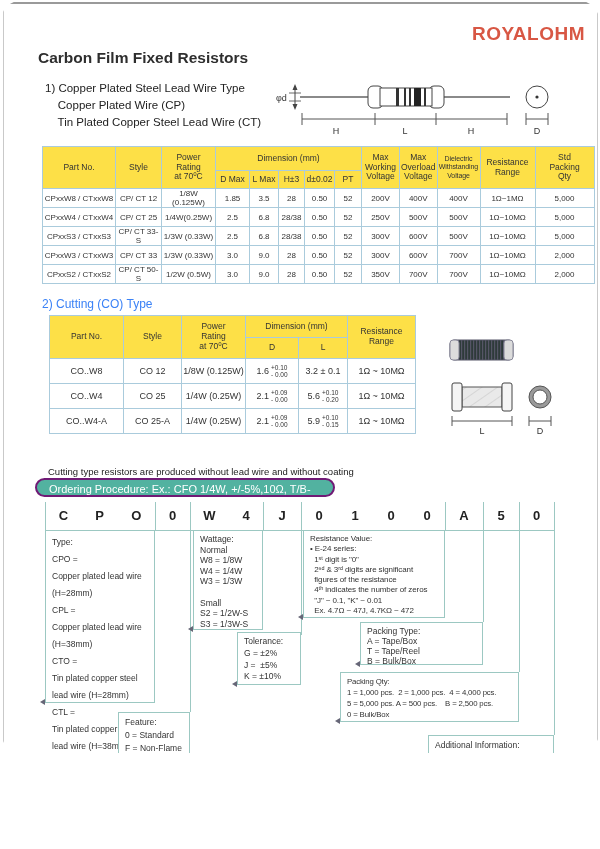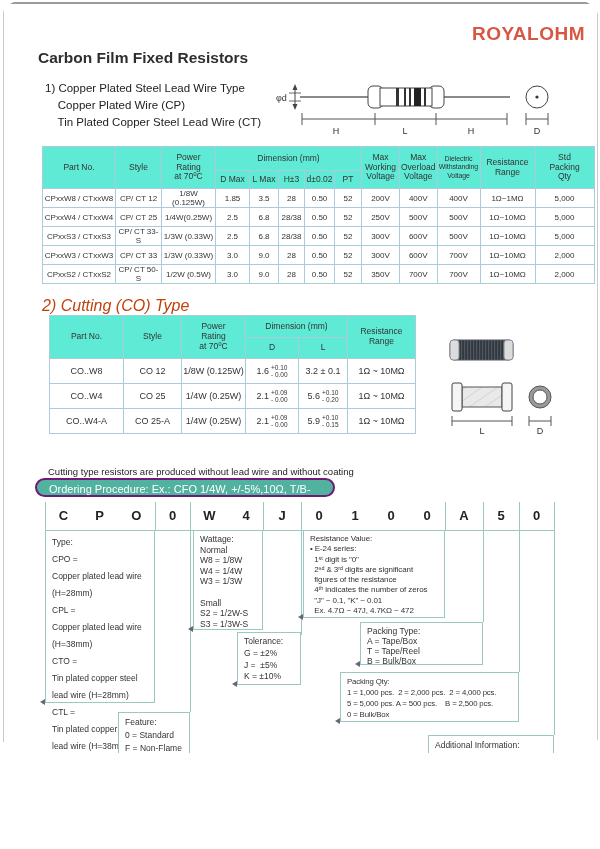--- a/index.html
+++ b/index.html
@@ -6,25 +6,25 @@
   #page{position:relative;width:600px;height:753px;background:#fff;overflow:hidden;
         font-family:"Liberation Sans","DejaVu Sans",sans-serif;color:#333;border-radius:23px;}
   .abs{position:absolute;}
   
   #frame{left:3px;top:2px;width:593px;height:839px;border:1px solid #c9c9c9;border-top:2px solid #9a9a9a;}
   #footer-divider{left:3px;top:793px;width:594px;height:0;border-top:1px solid #cfcfcf;}
   
   #logo{top:23px;right:15px;font-size:19px;font-weight:800;letter-spacing:.5px;color:#d85744;}
   #title{left:38px;top:49px;font-size:15.5px;font-weight:bold;color:#2e2e2e;}
   #sec1{left:45px;top:80px;font-size:11.5px;line-height:17px;white-space:pre;color:#222;}
-  #sec2{left:42px;top:297px;font-size:16px;color:#c2410c;font-style:italic;}
+  #sec2{left:42px;top:297px;font-size:12px;color:#3b82f6;}
   
   table{border-collapse:collapse;table-layout:fixed;}
   th,td{border:1px solid #aacbdc;text-align:center;vertical-align:middle;padding:0 1px;overflow:hidden;}
-  th{background:#5eead4;font-weight:normal;font-size:8.5px;line-height:1.15;white-space:pre;color:#333;}
+  th{background:#fde047;font-weight:normal;font-size:8.5px;line-height:1.15;white-space:pre;color:#333;}
   td{background:#fff;font-size:8px;color:#333;}
   #table1{left:42px;top:146px;}
   #table1 thead tr.h1 th{height:23px;}
   #table1 thead tr.h2 th{height:17px;}
   #table1 tbody tr{height:19px;}
   #table1 th.dielectric{font-size:7px;letter-spacing:-.1px;}
   #table2{left:49px;top:315px;}
   #table2 thead tr.h1 th{height:21px;}
   #table2 thead tr.h2 th{height:20px;}
   #table2 tbody tr{height:25px;}
@@ -411,21 +411,21 @@
   2ⁿᵈ &amp; 3ʳᵈ digits are significant
   figures of the resistance
   4ᵗʰ indicates the number of zeros
   "J" ~ 0.1, "K" ~ 0.01
   Ex. 4.7Ω ~ 47J, 4.7KΩ ~ 472</div>
   <div class="abs obox" style="left:360px;top:622px;width:123px;height:43px;line-height:10px;">Packing Type:
 A = Tape/Box
 T = Tape/Reel
 B = Bulk/Box</div>
   <div class="abs obox" style="left:340px;top:672px;width:179px;height:50px;line-height:11px;font-size:7.8px;letter-spacing:-.15px;">Packing Qty:
-1 = 1,000 pcs.  2 = 2,000 pcs.  2 = 4,000 pcs.
+1 = 1,000 pcs.  2 = 1,000 pcs.  4 = 4,000 pcs.
 5 = 5,000 pcs. A = 500 pcs.    B = 2,500 pcs.
 0 = Bulk/Box</div>
   <div class="abs obox" style="left:118px;top:712px;width:72px;height:56px;line-height:13px;">Feature:
 0 = Standard
 F = Non-Flame
 I = Non-Inductive</div>
   <div class="abs obox" style="left:428px;top:735px;width:126px;height:43px;line-height:12.5px;">Additional Information:
 0 = CP/CT Type
 A = Cutting type (CO-25-A)</div>
 

